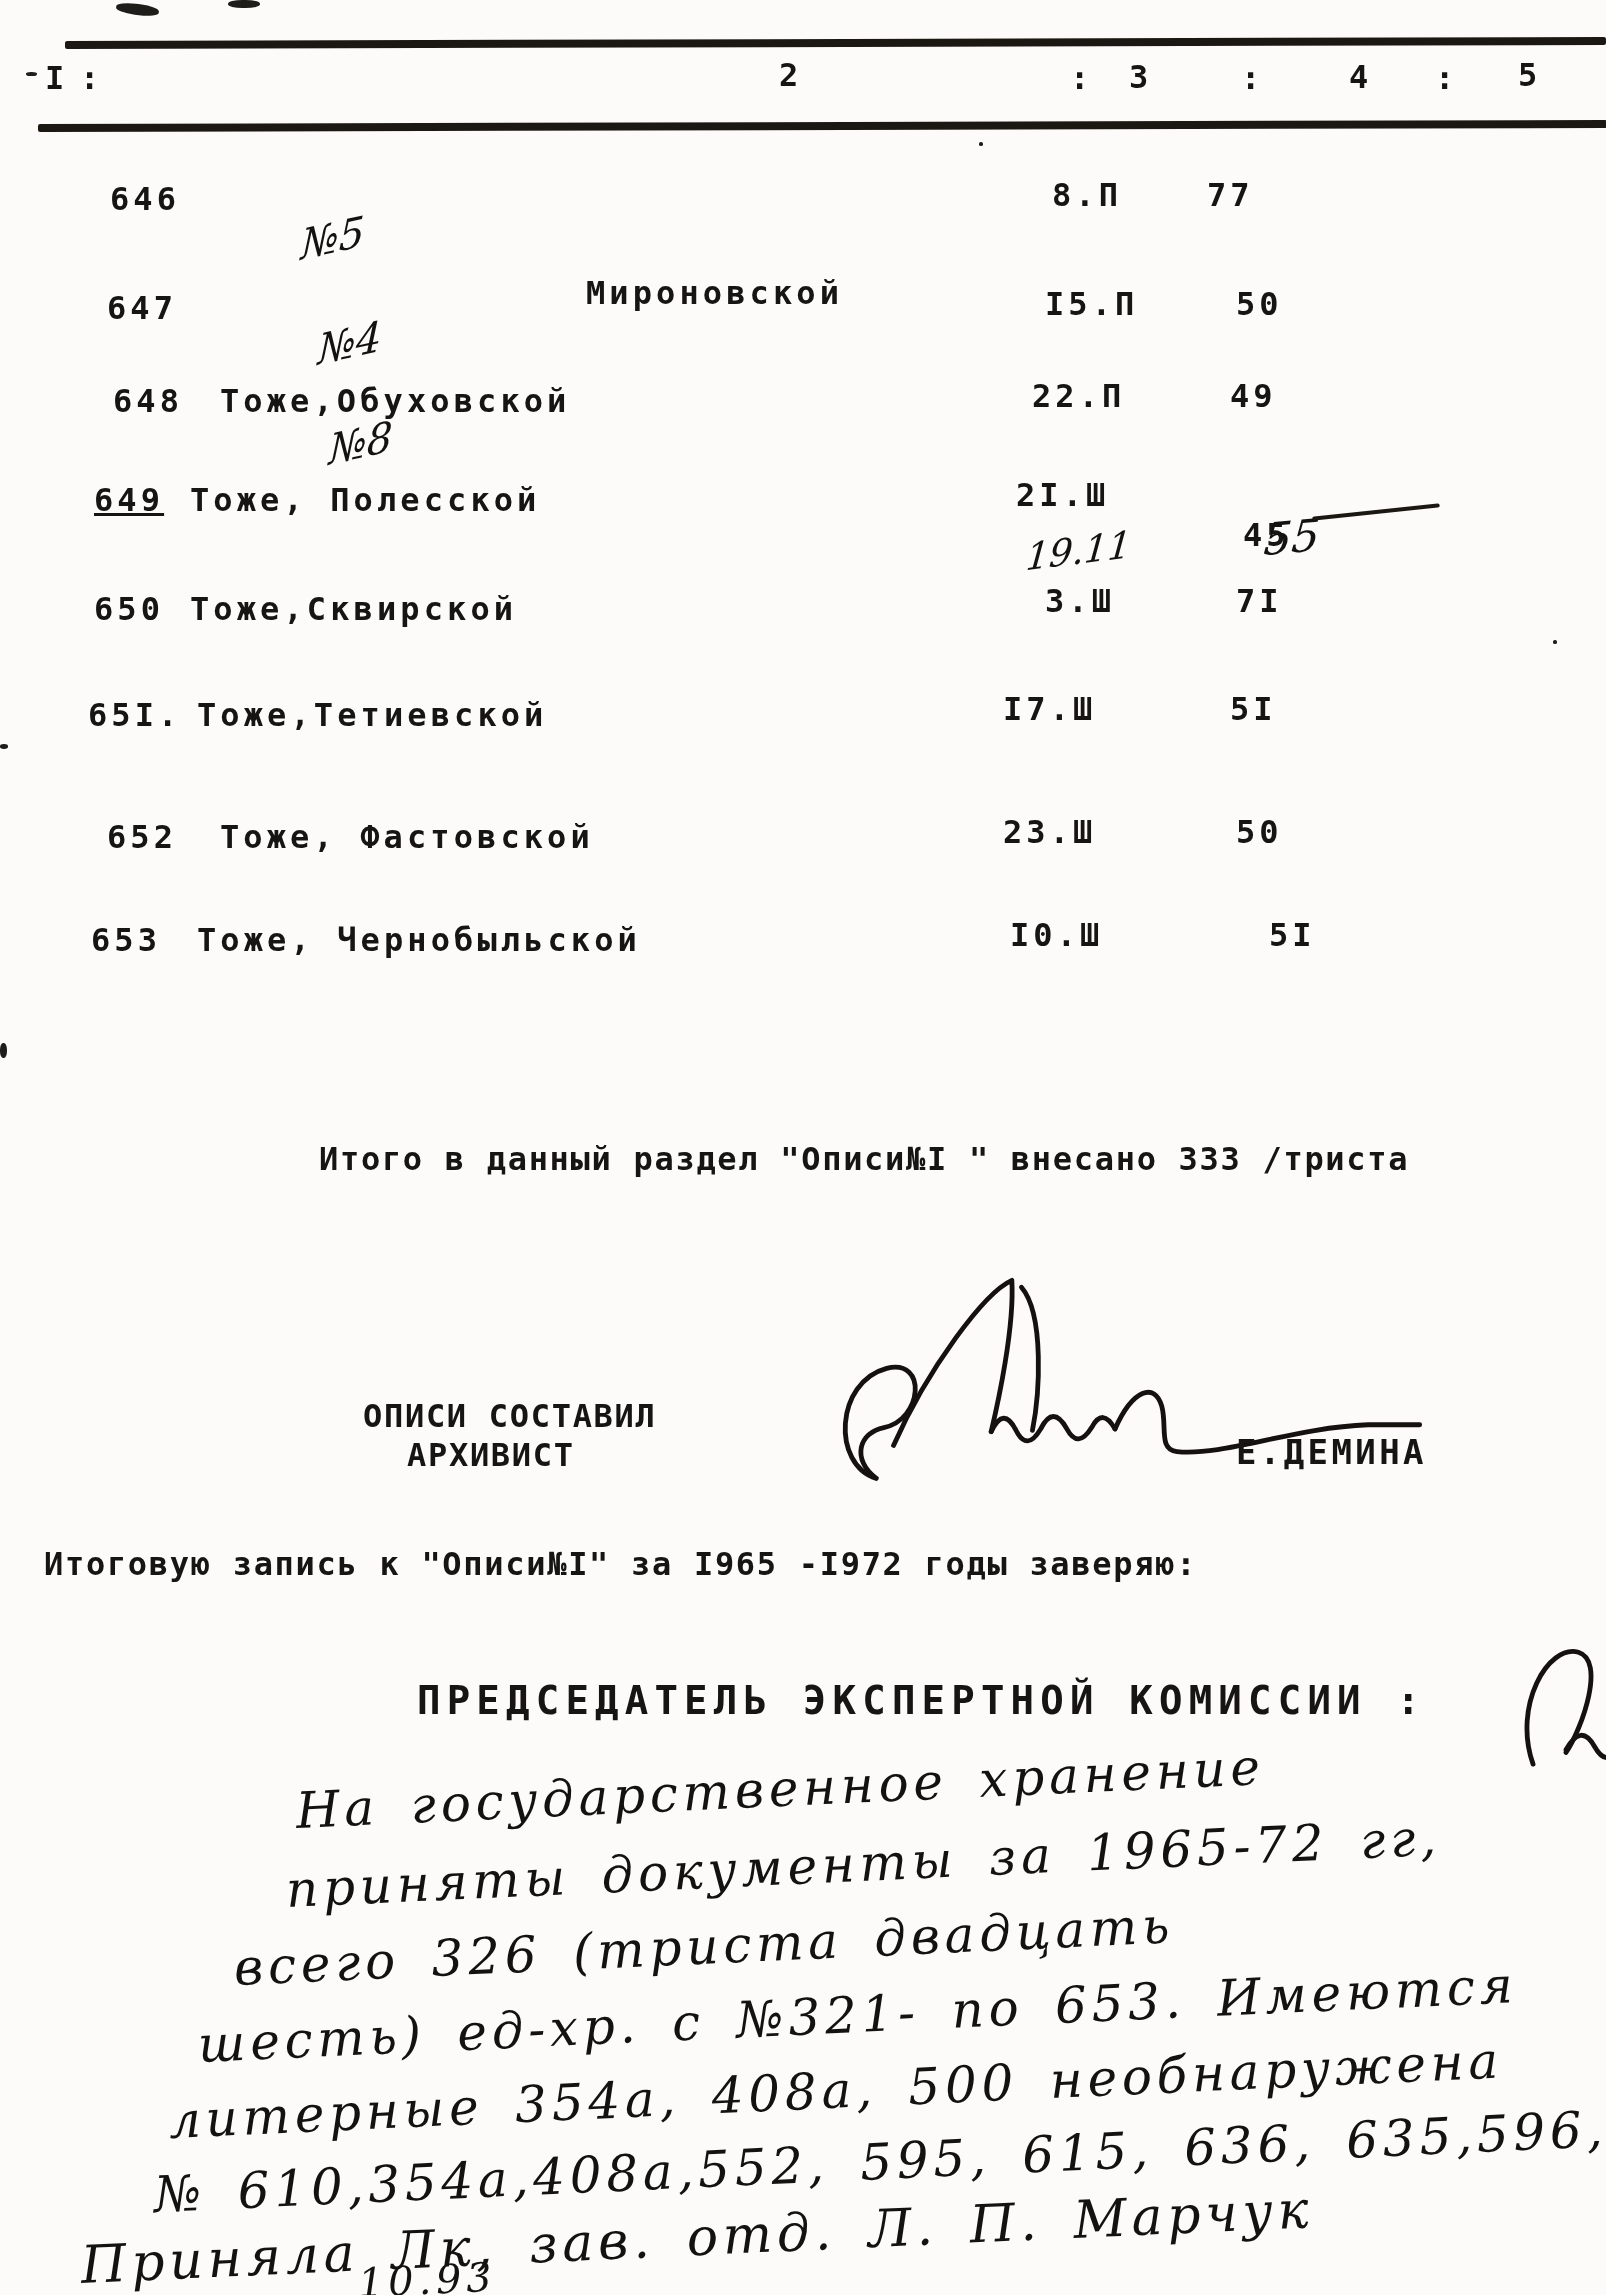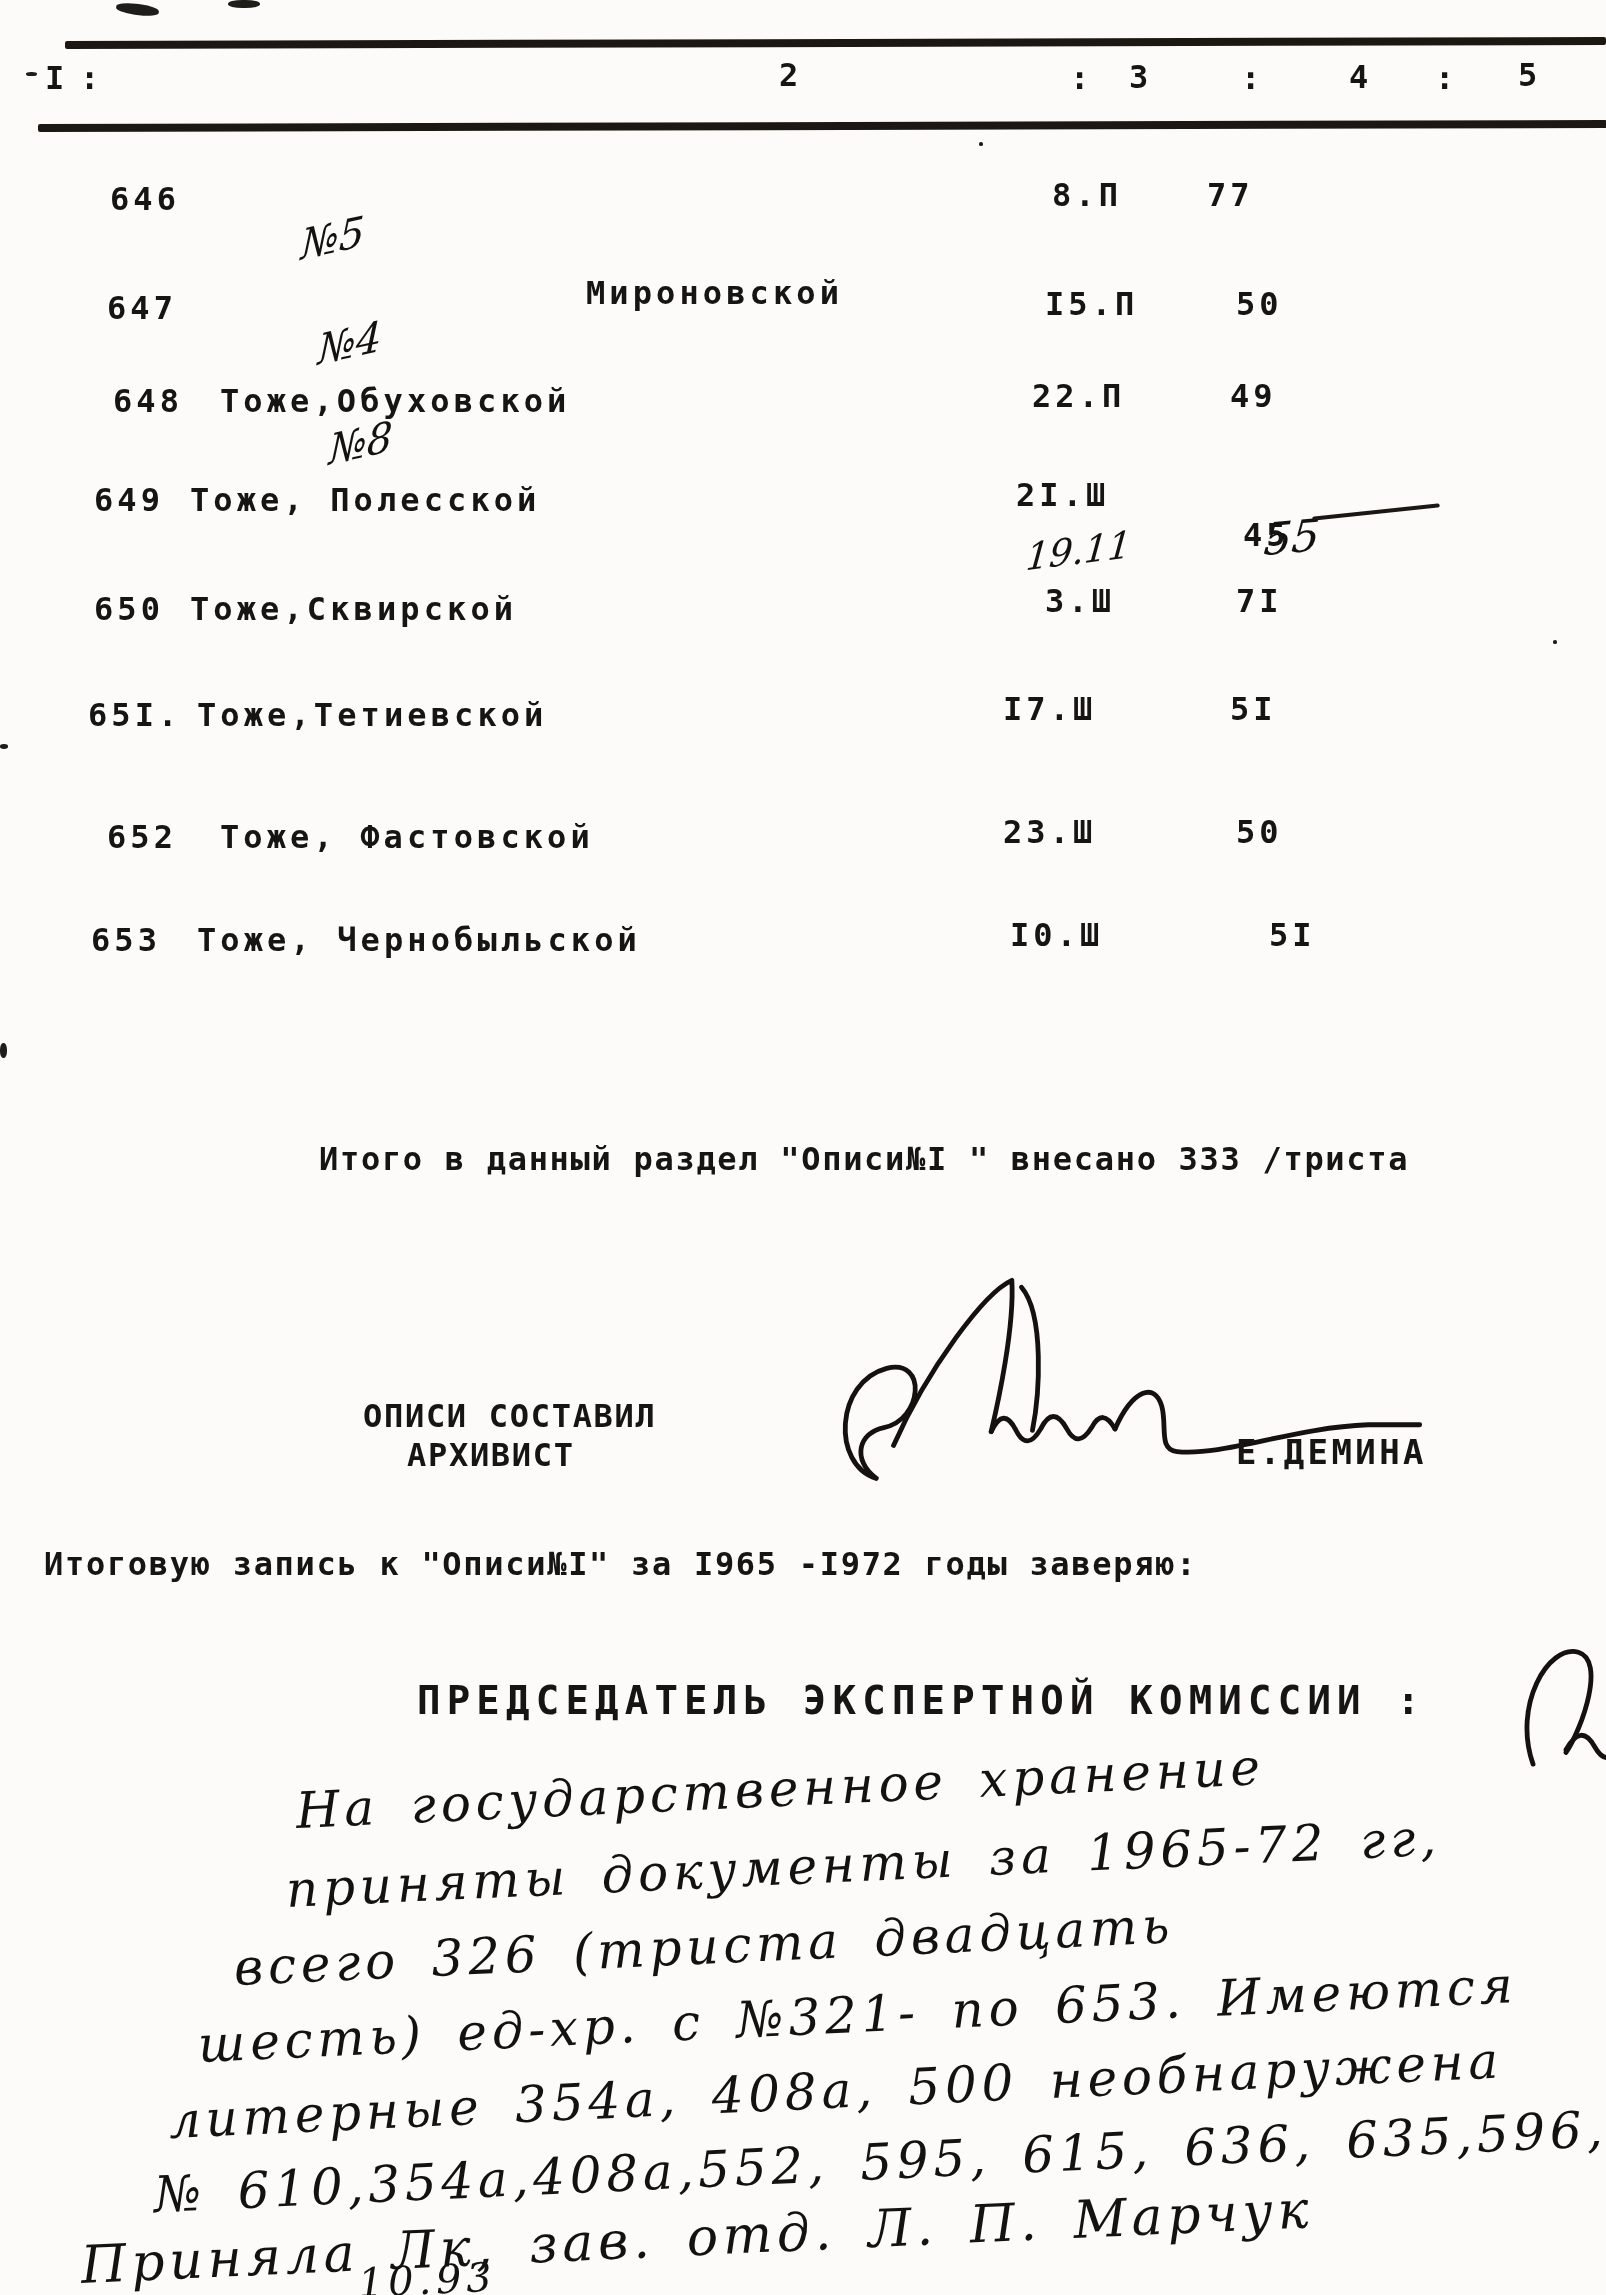--- a/index.html
+++ b/index.html
@@ -60,21 +60,21 @@
 
   <span class="hw" style="left:318px;top:326px;font-size:41px;transform:rotate(-12deg) skewX(-14deg);">№4</span>
 
   <span class="t1" style="left:113px;top:382px;">648</span>
   <span class="t1" style="left:220px;top:382px;">Тоже,Обуховской</span>
   <span class="t1" style="left:1032px;top:377px;">22.П</span>
   <span class="t1" style="left:1230px;top:377px;">49</span>
 
   <span class="hw" style="left:329px;top:426px;font-size:41px;transform:rotate(-12deg) skewX(-14deg);">№8</span>
 
-  <span class="t1" style="left:94px;top:481px;">649</span>
+  <span class="t1" style="left:94px;top:481px;text-decoration:underline;">649</span>
   <span class="t1" style="left:190px;top:481px;">Тоже, Полесской</span>
   <span class="t1" style="left:1016px;top:476px;">2I.Ш</span>
   <span class="t1" style="left:1243px;top:504px;margin-top:12px;">45</span>
 
   <span class="hw" style="left:1026px;top:536px;font-size:37px;transform:rotate(-7deg) skewX(-12deg);">19.11</span>
   <span class="hw" style="left:1264px;top:514px;font-size:44px;transform:rotate(-5deg) skewX(-10deg);">55</span>
   <div class="rule" style="left:1312px;top:510px;width:128px;height:4.1px;transform:rotate(-6deg);"></div>
 
   <span class="t1" style="left:94px;top:590px;">650</span>
   <span class="t1" style="left:190px;top:590px;">Тоже,Сквирской</span>

